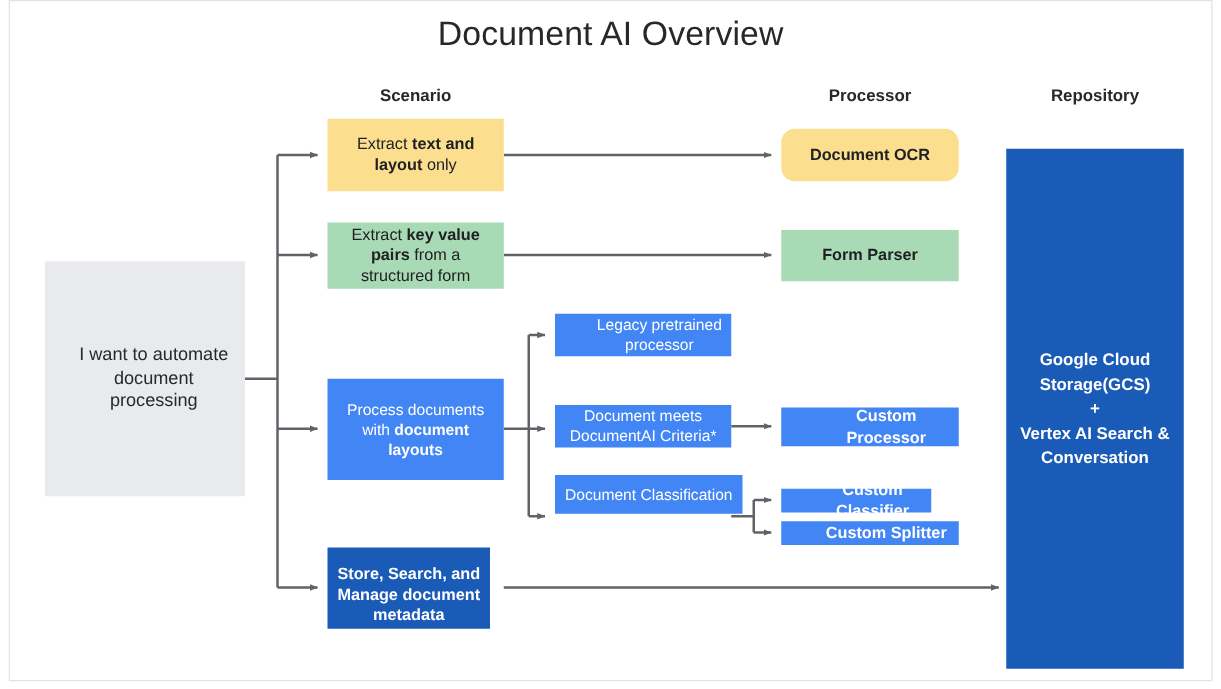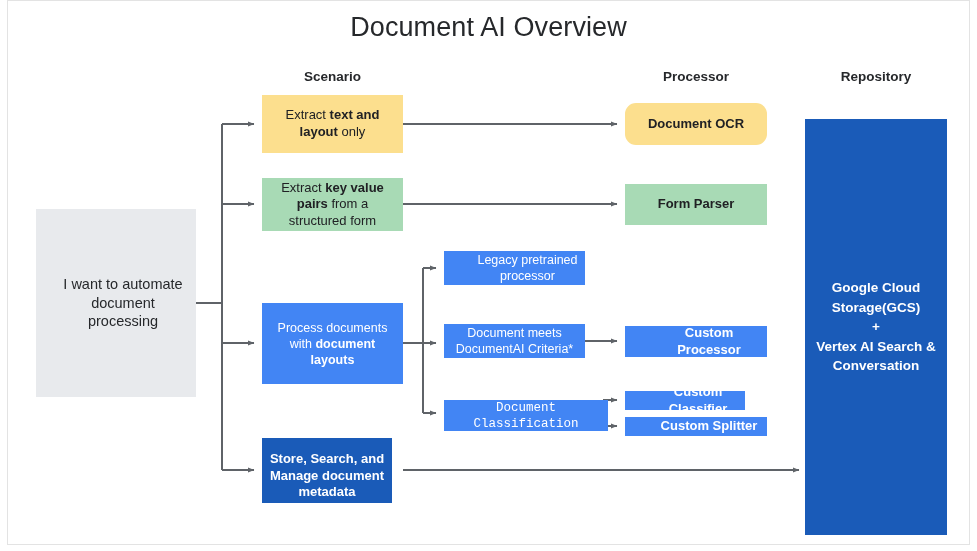--- a/index.html
+++ b/index.html
@@ -146,21 +146,21 @@
   </div>
 
   <div class="node n-blue" style="left:444px; top:251px; width:141px; height:34px;padding-left:32px;">
     <span class="txt">Legacy pretrained processor</span>
   </div>
 
   <div class="node n-blue" style="left:444px; top:324px; width:141px; height:34px;">
     <span class="txt">Document meets DocumentAI Criteria*</span>
   </div>
 
-  <div class="node n-blue" style="left:444px; top:400px; width:164px; height:31px;font-family:Liberation Mono, monospace;">
+  <div class="node n-blue" style="left:444px; top:380px; width:150px; height:31px;">
     <span class="txt">Document Classification</span>
   </div>
 
   <div class="node n-yellow strongish" style="left:625px; top:103px; width:142px; height:42px;">
     <span class="txt">Document OCR</span>
   </div>
 
   <div class="node n-green strongish" style="left:625px; top:184px; width:142px; height:41px;">
     <span class="txt">Form Parser</span>
   </div>

